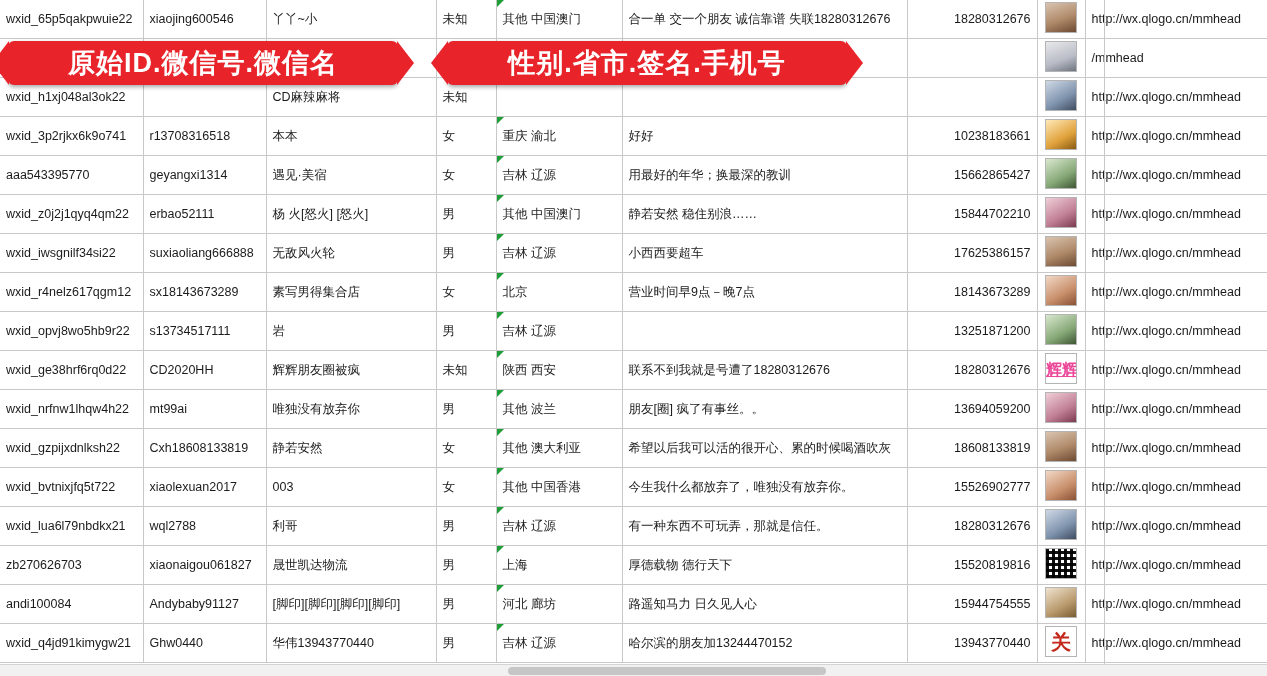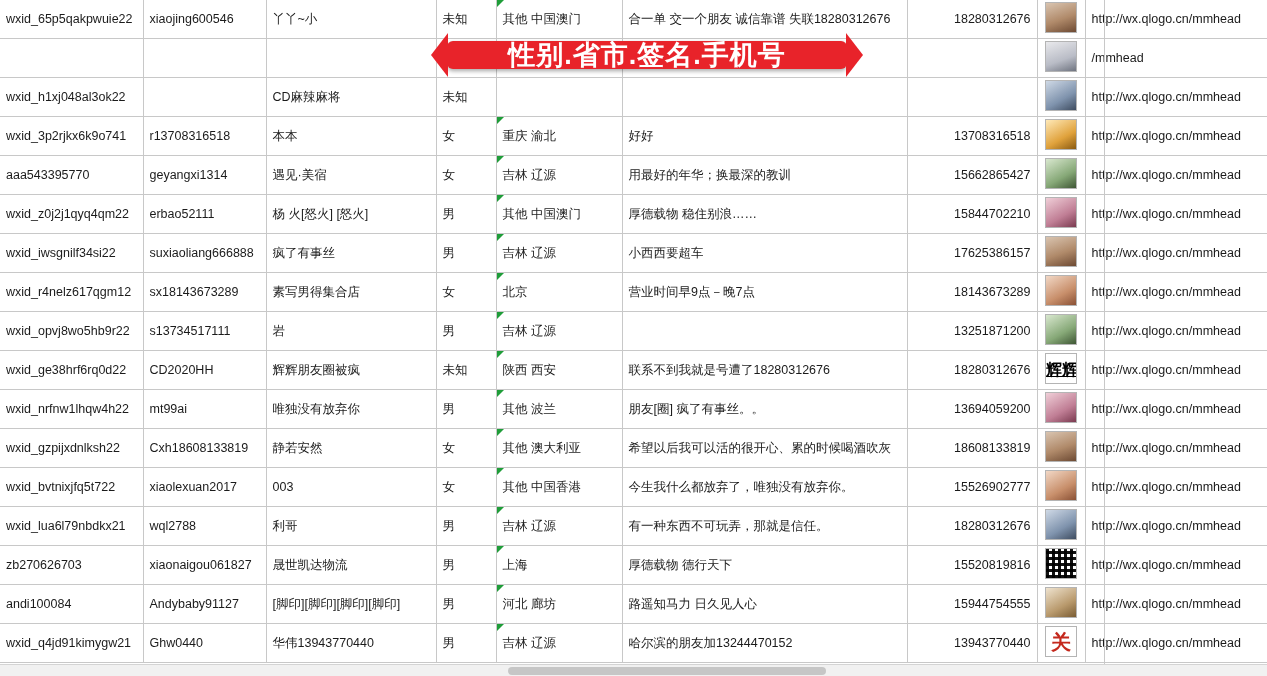--- a/index.html
+++ b/index.html
@@ -71,21 +71,21 @@
   }
   .thumb.p0 { background: linear-gradient(160deg,#d9c4b0 0%,#b08a6a 55%,#6d4a33 100%); }
   .thumb.p1 { background: linear-gradient(160deg,#e9e9ec 0%,#b9bcc6 60%,#6f7480 100%); }
   .thumb.p2 { background: linear-gradient(150deg,#f2d8c6 0%,#c88f6b 60%,#8a5135 100%); }
   .thumb.p3 { background: linear-gradient(150deg,#cfd9e6 0%,#7f93ad 60%,#3e4c60 100%); }
   .thumb.p4 { background: linear-gradient(150deg,#ffe9b8 0%,#e0a23c 60%,#8a5a11 100%); }
   .thumb.p5 { background: linear-gradient(150deg,#d9e8cf 0%,#86a877 60%,#3e5634 100%); }
   .thumb.p6 { background: linear-gradient(150deg,#f0cfd8 0%,#c07e95 60%,#7a3a50 100%); }
   .thumb.p7 { background: #ffffff; color:#c4281c; font-size: 20px; line-height: 30px; font-weight:bold;}
   .thumb.p11{ background: linear-gradient(150deg,#efe3cf 0%,#b99a6d 60%,#7a5c33 100%); }
-  .thumb.p12{ background: #ffffff; color:#000000; font-weight:bold; font-size: 16px; text-decoration: underline; }
+  .thumb.p12{ background: #ffffff; color:#ec4899; font-weight:bold; font-size: 16px; text-decoration: underline; }
   .thumb.qr {
     background:
       repeating-linear-gradient(90deg,#111 0 3px,#fff 3px 6px),
       repeating-linear-gradient(0deg,#111 0 3px,#fff 3px 6px);
     background-blend-mode: multiply;
   }
 
   
   td.region { position: relative; }
   td.region .mark {
@@ -133,21 +133,21 @@
     border-bottom: 22px solid transparent;
     border-right: 17px solid #e8232a;
   }
   .banner::after {
     right: -16px;
     border-top: 22px solid transparent;
     border-bottom: 22px solid transparent;
     border-left: 17px solid #e8232a;
   }
   #banner-1 { left: 8px;   top: 41px; width: 390px; height: 44px; font-size: 27px; }
-  #banner-2 { left: 447px; top: 41px; width: 400px; height: 28px; font-size: 27px; }
+  #banner-2 { left: 447px; top: 41px; width: 400px; height: 44px; font-size: 27px; }
   #banner-3 { left: 912px; top: 41px; width: 310px; height: 44px; font-size: 27px; }
 
   
   .hscroll {
     position: absolute;
     left: 0; bottom: 0;
     width: 1267px; height: 12px;
     background: #f1f1f1;
     border-top: 1px solid #d4d4d4;
   }
@@ -210,50 +210,50 @@
           <td class="avatar"><span class="thumb p3"></span></td>
           <td class="link"><span>http://wx.qlogo.cn/mmhead</span></td>
         </tr>
         <tr>
           <td class="id"><span>wxid_3p2rjkx6k9o741</span></td>
           <td class="wxno"><span>r13708316518</span></td>
           <td class="name"><span>本本</span></td>
           <td class="gender"><span>女</span></td>
           <td class="region"><span class="mark"></span><span>重庆 渝北</span></td>
           <td class="sign"><span>好好</span></td>
-          <td class="phone"><span>13708316518</span></td>
+          <td class="phone"><span>10238183661</span></td>
           <td class="avatar"><span class="thumb p4"></span></td>
           <td class="link"><span>http://wx.qlogo.cn/mmhead</span></td>
         </tr>
         <tr>
           <td class="id"><span>aaa543395770</span></td>
           <td class="wxno"><span>geyangxi1314</span></td>
           <td class="name"><span>遇见·美宿</span></td>
           <td class="gender"><span>女</span></td>
           <td class="region"><span class="mark"></span><span>吉林 辽源</span></td>
           <td class="sign"><span>用最好的年华；换最深的教训</span></td>
           <td class="phone"><span>15662865427</span></td>
           <td class="avatar"><span class="thumb p5"></span></td>
           <td class="link"><span>http://wx.qlogo.cn/mmhead</span></td>
         </tr>
         <tr>
           <td class="id"><span>wxid_z0j2j1qyq4qm22</span></td>
           <td class="wxno"><span>erbao52111</span></td>
           <td class="name"><span>杨 火[怒火] [怒火]</span></td>
           <td class="gender"><span>男</span></td>
           <td class="region"><span class="mark"></span><span>其他 中国澳门</span></td>
-          <td class="sign"><span>厚德载物 稳住别浪……</span></td>
+          <td class="sign"><span>静若安然 稳住别浪……</span></td>
           <td class="phone"><span>15844702210</span></td>
           <td class="avatar"><span class="thumb p6"></span></td>
           <td class="link"><span>http://wx.qlogo.cn/mmhead</span></td>
         </tr>
         <tr>
           <td class="id"><span>wxid_iwsgnilf34si22</span></td>
           <td class="wxno"><span>suxiaoliang666888</span></td>
-          <td class="name"><span>疯了有事丝</span></td>
+          <td class="name"><span>无敌风火轮</span></td>
           <td class="gender"><span>男</span></td>
           <td class="region"><span class="mark"></span><span>吉林 辽源</span></td>
           <td class="sign"><span>小西西要超车</span></td>
           <td class="phone"><span>17625386157</span></td>
           <td class="avatar"><span class="thumb p0"></span></td>
           <td class="link"><span>http://wx.qlogo.cn/mmhead</span></td>
         </tr>
         <tr>
           <td class="id"><span>wxid_r4nelz617qgm12</span></td>
           <td class="wxno"><span>sx18143673289</span></td>
@@ -362,20 +362,23 @@
           <td class="sign"><span>哈尔滨的朋友加13244470152</span></td>
           <td class="phone"><span>13943770440</span></td>
           <td class="avatar"><span class="thumb p7">关</span></td>
           <td class="link"><span>http://wx.qlogo.cn/mmhead</span></td>
         </tr>
       </tbody>
   </table>
 
   <div class="edge-line" style="left:1104px;"></div>
 
+  <div id="banner-1" class="banner">
+    <span>原始ID.微信号.微信名</span>
+  </div>
   <div id="banner-2" class="banner">
     <span>性别.省市.签名.手机号</span>
   </div>
 
   <div class="hscroll">
     <div class="thumbbar"></div>
   </div>
 </div>
 
 </body></html>

